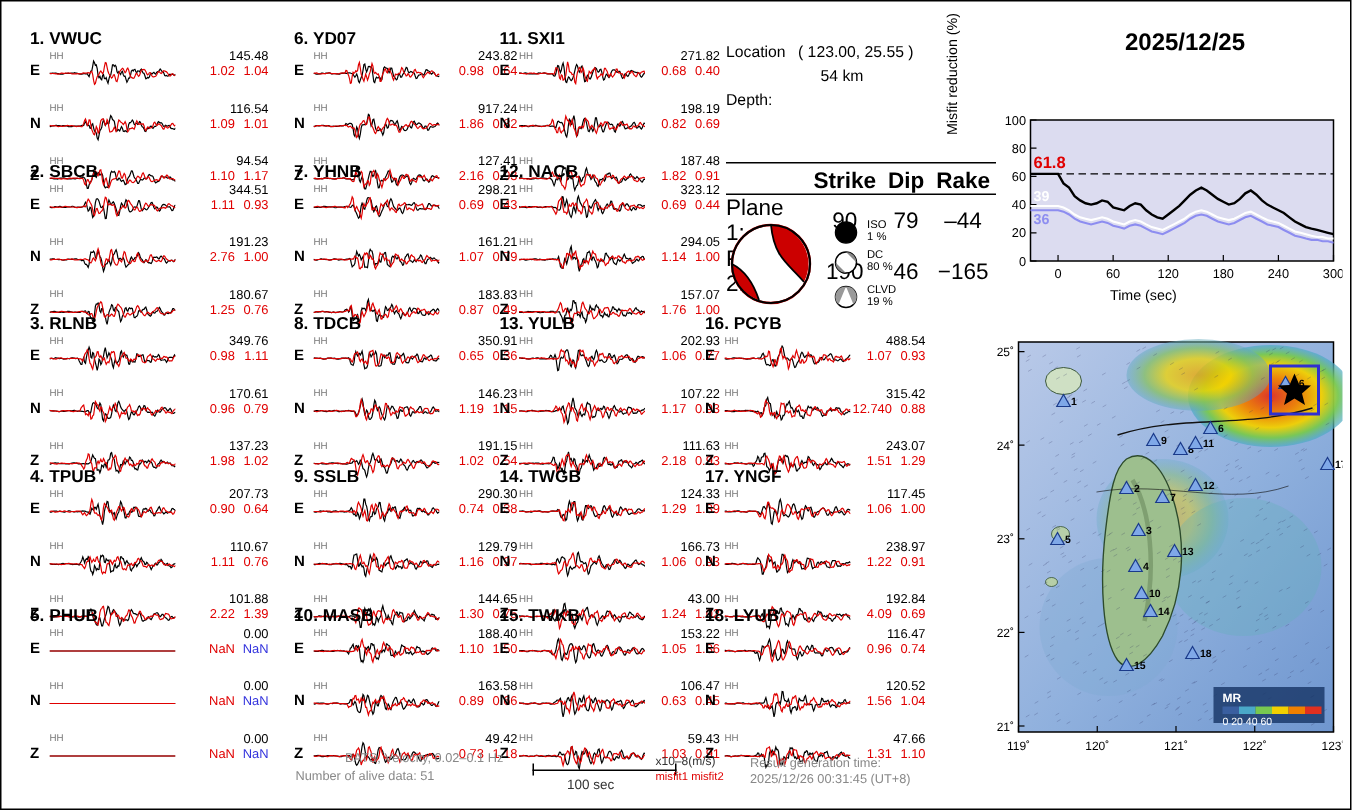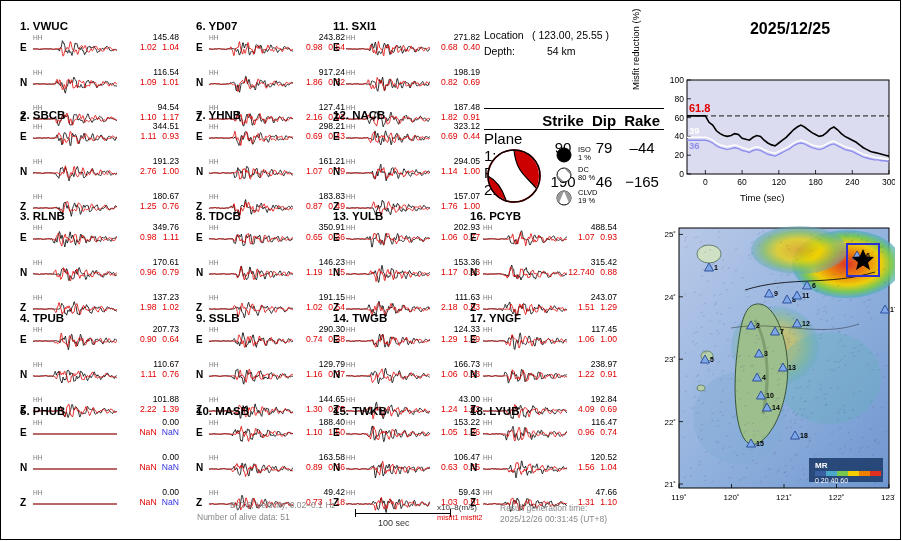--- a/index.html
+++ b/index.html
@@ -537,21 +537,21 @@
         </span>
       </div>
       <div class="trace-row">
         <span class="comp">N</span>
         <span class="hh">HH</span>
         <svg class="wav" viewBox="0 0 84 34" preserveAspectRatio="none">
           <path d="M0.0,14.9 L0.6,15.0 L1.2,14.9 L1.8,14.9 L2.4,15.0 L3.0,15.1 L3.6,15.1 L4.2,15.2 L4.8,15.4 L5.4,15.4 L6.0,15.2 L6.6,15.0 L7.2,14.9 L7.8,14.7 L8.4,14.5 L9.0,14.6 L9.6,14.8 L10.2,14.9 L10.8,15.0 L11.4,15.2 L12.0,15.3 L12.6,15.2 L13.2,15.1 L13.8,15.1 L14.4,15.2 L15.0,15.1 L15.6,15.0 L16.2,15.1 L16.8,15.0 L17.4,14.8 L18.0,14.6 L18.6,14.7 L19.2,14.7 L19.8,14.7 L20.4,14.9 L21.0,15.3 L21.6,15.4 L22.2,15.4 L22.8,15.4 L23.4,15.3 L24.0,15.1 L24.6,14.8 L25.2,14.8 L25.8,14.6 L26.4,13.8 L27.0,13.1 L27.6,14.1 L28.2,14.3 L28.8,12.2 L29.4,11.7 L30.0,14.4 L30.6,16.5 L31.2,17.1 L31.8,19.9 L32.4,23.5 L33.0,22.4 L33.6,17.8 L34.2,14.8 L34.8,12.9 L35.4,9.0 L36.0,6.3 L36.6,8.9 L37.2,12.8 L37.8,13.9 L38.4,14.8 L39.0,17.6 L39.6,18.7 L40.2,16.5 L40.8,15.6 L41.4,17.7 L42.0,18.7 L42.6,17.3 L43.2,17.0 L43.8,17.6 L44.4,15.3 L45.0,11.0 L45.6,9.4 L46.2,10.2 L46.8,10.2 L47.4,10.9 L48.0,14.7 L48.6,18.7 L49.2,19.4 L49.8,18.7 L50.4,19.0 L51.0,18.2 L51.6,15.4 L52.2,13.6 L52.8,14.4 L53.4,14.8 L54.0,13.6 L54.6,13.2 L55.2,14.1 L55.8,13.5 L56.4,11.8 L57.0,12.2 L57.6,14.4 L58.2,15.8 L58.8,16.4 L59.4,18.3 L60.0,19.8 L60.6,18.5 L61.2,16.1 L61.8,14.9 L62.4,14.0 L63.0,12.2 L63.6,11.4 L64.2,12.9 L64.8,14.3 L65.4,14.3 L66.0,14.6 L66.6,15.7 L67.2,15.8 L67.8,15.0 L68.4,15.2 L69.0,16.6 L69.6,17.1 L70.2,16.5 L70.8,16.5 L71.4,16.4 L72.0,14.9 L72.6,12.9 L73.2,12.4 L73.8,12.8 L74.4,12.8 L75.0,13.3 L75.6,15.2 L76.2,16.6 L76.8,16.6 L77.4,16.3 L78.0,16.6 L78.6,16.2 L79.2,15.1 L79.8,14.7 L80.4,15.3 L81.0,15.3 L81.6,14.6 L82.2,14.3 L82.8,14.4 L83.4,13.8 L84.0,13.1" fill="none" stroke="#000000" stroke-width="0.8" transform="translate(0,2)"></path>
           <path d="M0.0,15.0 L0.6,15.1 L1.2,14.9 L1.8,15.0 L2.4,15.1 L3.0,15.2 L3.6,15.2 L4.2,15.4 L4.8,15.3 L5.4,14.9 L6.0,14.8 L6.6,14.7 L7.2,14.7 L7.8,14.7 L8.4,15.0 L9.0,15.1 L9.6,14.9 L10.2,14.9 L10.8,15.1 L11.4,15.1 L12.0,15.2 L12.6,15.4 L13.2,15.4 L13.8,15.1 L14.4,14.8 L15.0,14.8 L15.6,14.7 L16.2,14.7 L16.8,14.9 L17.4,15.0 L18.0,15.0 L18.6,14.9 L19.2,15.0 L19.8,15.1 L20.4,15.2 L21.0,15.3 L21.6,15.4 L22.2,15.2 L22.8,14.8 L23.4,14.0 L24.0,13.1 L24.6,11.7 L25.2,12.4 L25.8,14.8 L26.4,14.6 L27.0,12.9 L27.6,14.1 L28.2,16.2 L28.8,16.8 L29.4,19.1 L30.0,22.5 L30.6,21.0 L31.2,15.8 L31.8,12.9 L32.4,11.7 L33.0,9.6 L33.6,10.0 L34.2,13.7 L34.8,14.8 L35.4,12.7 L36.0,12.9 L36.6,15.2 L37.2,16.1 L37.8,17.6 L38.4,21.2 L39.0,21.7 L39.6,17.6 L40.2,14.3 L40.8,13.1 L41.4,11.2 L42.0,10.4 L42.6,12.9 L43.2,14.8 L43.8,13.4 L44.4,12.7 L45.0,14.3 L45.6,15.3 L46.2,16.1 L46.8,18.9 L47.4,20.8 L48.0,18.5 L48.6,15.5 L49.2,14.3 L49.8,12.9 L50.4,11.4 L51.0,12.6 L51.6,14.6 L52.2,14.0 L52.8,12.9 L53.4,13.8 L54.0,14.8 L54.6,15.2 L55.2,17.1 L55.8,19.4 L56.4,18.7 L57.0,16.3 L57.6,15.0 L58.2,14.1 L58.8,12.6 L59.4,12.7 L60.0,14.3 L60.6,14.5 L61.2,13.4 L61.8,13.5 L62.4,14.5 L63.0,14.7 L63.6,15.8 L64.2,17.9 L64.8,18.4 L65.4,16.8 L66.0,15.5 L66.6,14.8 L67.2,13.6 L67.8,13.0 L68.4,14.1 L69.0,14.7 L69.6,13.9 L70.2,13.6 L70.8,14.2 L71.4,14.5 L72.0,15.0 L72.6,16.7 L73.2,17.8 L73.8,17.0 L74.4,15.8 L75.0,15.3 L75.6,14.4 L76.2,13.5 L76.8,14.0 L77.4,14.8 L78.0,14.3 L78.6,13.7 L79.2,14.1 L79.8,14.4 L80.4,14.6 L81.0,15.7 L81.6,17.1 L82.2,16.9 L82.8,16.0 L83.4,15.6 L84.0,14.9" fill="none" stroke="#e00000" stroke-width="0.8" transform="translate(0,2)"></path>
         </svg>
         <span class="amp">
-          <span class="v">153.36</span>
+          <span class="v">107.22</span>
           <span class="m"><span class="">1.17</span> <span class="">0.93</span></span>
         </span>
       </div>
       <div class="trace-row">
         <span class="comp">Z</span>
         <span class="hh">HH</span>
         <svg class="wav" viewBox="0 0 84 34" preserveAspectRatio="none">
           <path d="M0.0,14.9 L0.6,15.0 L1.2,14.9 L1.8,14.9 L2.4,15.0 L3.0,14.9 L3.6,15.1 L4.2,15.4 L4.8,15.4 L5.4,15.4 L6.0,15.4 L6.6,15.2 L7.2,14.9 L7.8,14.9 L8.4,14.9 L9.0,14.8 L9.6,14.8 L10.2,15.0 L10.8,14.8 L11.4,14.7 L12.0,14.7 L12.6,14.7 L13.2,14.7 L13.8,15.0 L14.4,15.3 L15.0,15.3 L15.6,15.4 L16.2,15.4 L16.8,15.2 L17.4,15.0 L18.0,15.1 L18.6,15.1 L19.2,15.0 L19.8,15.2 L20.4,15.1 L21.0,14.8 L21.6,14.0 L22.2,12.9 L22.8,10.8 L23.4,11.0 L24.0,14.0 L24.6,14.9 L25.2,15.8 L25.8,18.5 L26.4,17.6 L27.0,15.1 L27.6,17.1 L28.2,19.0 L28.8,18.4 L29.4,20.9 L30.0,22.6 L30.6,18.3 L31.2,14.6 L31.8,13.3 L32.4,9.4 L33.0,7.2 L33.6,10.5 L34.2,12.3 L34.8,11.7 L35.4,13.8 L36.0,14.6 L36.6,11.7 L37.2,12.2 L37.8,15.5 L38.4,16.4 L39.0,18.4 L39.6,22.4 L40.2,22.0 L40.8,18.8 L41.4,18.0 L42.0,15.9 L42.6,12.4 L43.2,12.9 L43.8,14.7 L44.4,13.5 L45.0,13.1 L45.6,13.9 L46.2,11.4 L46.8,9.4 L47.4,11.2 L48.0,12.6 L48.6,13.5 L49.2,17.0 L49.8,19.4 L50.4,18.3 L51.0,17.9 L51.6,18.0 L52.2,16.0 L52.8,15.2 L53.4,17.0 L54.0,17.0 L54.6,15.8 L55.2,16.0 L55.8,14.6 L56.4,11.5 L57.0,10.9 L57.6,11.7 L58.2,11.5 L58.8,12.9 L59.4,15.6 L60.0,15.8 L60.6,15.3 L61.2,16.1 L61.8,15.8 L62.4,15.0 L63.0,16.5 L63.6,17.9 L64.2,17.5 L64.8,17.6 L65.4,17.5 L66.0,15.2 L66.6,13.4 L67.2,13.4 L67.8,12.8 L68.4,12.5 L69.0,14.0 L69.6,14.6 L70.2,13.8 L70.8,13.9 L71.4,14.3 L72.0,13.6 L72.6,14.2 L73.2,16.1 L73.8,16.7 L74.4,17.0 L75.0,17.9 L75.6,17.2 L76.2,15.5 L76.8,15.2 L77.4,15.0 L78.0,14.2 L78.6,14.6 L79.2,15.3 L79.8,14.5 L80.4,13.8 L81.0,13.8 L81.6,13.1 L82.2,12.7 L82.8,13.9 L83.4,15.0 L84.0,15.3" fill="none" stroke="#000000" stroke-width="0.8" transform="translate(0,2)"></path>
           <path d="M0.0,15.2 L0.6,15.4 L1.2,15.3 L1.8,15.0 L2.4,14.9 L3.0,14.9 L3.6,14.8 L4.2,14.8 L4.8,14.9 L5.4,14.9 L6.0,14.7 L6.6,14.6 L7.2,14.7 L7.8,14.9 L8.4,14.9 L9.0,15.1 L9.6,15.3 L10.2,15.2 L10.8,15.0 L11.4,15.1 L12.0,15.2 L12.6,15.3 L13.2,15.3 L13.8,15.3 L14.4,15.2 L15.0,14.9 L15.6,14.8 L16.2,14.9 L16.8,15.0 L17.4,14.9 L18.0,14.9 L18.6,14.8 L19.2,14.7 L19.8,14.6 L20.4,14.7 L21.0,14.9 L21.6,15.4 L22.2,15.5 L22.8,16.2 L23.4,16.4 L24.0,15.2 L24.6,15.9 L25.2,19.7 L25.8,22.0 L26.4,20.2 L27.0,18.1 L27.6,17.0 L28.2,14.5 L28.8,12.2 L29.4,13.8 L30.0,16.3 L30.6,14.4 L31.2,10.6 L31.8,9.4 L32.4,9.5 L33.0,8.9 L33.6,10.7 L34.2,15.2 L34.8,17.0 L35.4,14.9 L36.0,13.9 L36.6,15.6 L37.2,16.8 L37.8,17.5 L38.4,20.1 L39.0,22.0 L39.6,19.5 L40.2,15.8 L40.8,15.1 L41.4,15.7 L42.0,15.1 L42.6,14.9 L43.2,15.7 L43.8,14.4 L44.4,10.8 L45.0,9.3 L45.6,11.1 L46.2,12.6 L46.8,13.1 L47.4,14.5 L48.0,15.6 L48.6,14.3 L49.2,13.1 L49.8,14.9 L50.4,17.6 L51.0,18.4 L51.6,18.4 L52.2,18.7 L52.8,17.6 L53.4,15.3 L54.0,14.8 L54.6,16.3 L55.2,16.7 L55.8,15.4 L56.4,14.4 L57.0,13.7 L57.6,12.0 L58.2,11.1 L58.8,12.6 L59.4,14.4 L60.0,14.4 L60.6,13.7 L61.2,14.0 L61.8,14.2 L62.4,14.0 L63.0,15.1 L63.6,17.4 L64.2,18.1 L64.8,17.0 L65.4,16.3 L66.0,16.3 L66.6,15.7 L67.2,15.4 L67.8,16.3 L68.4,16.8 L69.0,15.4 L69.6,13.7 L70.2,13.2 L70.8,13.2 L71.4,13.0 L72.0,13.6 L72.6,14.7 L73.2,14.6 L73.8,13.5 L74.4,13.4 L75.0,14.4 L75.6,15.1 L76.2,15.6 L76.8,16.6 L77.4,17.1 L78.0,16.2 L78.6,15.3 L79.2,15.6 L79.8,16.2 L80.4,16.1 L81.0,16.0 L81.6,16.0 L82.2,15.1 L82.8,13.7 L83.4,13.4 L84.0,14.1" fill="none" stroke="#e00000" stroke-width="0.8" transform="translate(0,2)"></path>
         </svg>
@@ -757,21 +757,21 @@
       </div>
     </div>
   </div>
 
 <div class="abs" style="left:484px;top:20px;width:170px;">
   <div style="margin-top:9px;position:relative;height:16px;text-align:center;">
     <span class="bfs-lab abs" style="left:0;top:0;">Location</span>
     <span class="bfs-val abs" style="left:48px;top:0;">( 123.00, 25.55 )</span>
   </div>
   <div style="position:relative;height:16px;">
-    <span class="bfs-lab abs" style="left:0;top:0;">Depth:</span>
+    <span class="bfs-lab abs" style="left:0;top:16px;">Depth:</span>
     <span class="bfs-val abs" style="left:63px;top:0;">54 km</span>
   </div>
 </div>
 
 <div class="abs" style="left:484px;top:112px;width:180px;">
   <table class="tbl" style="width:180px;">
     <thead>
       <tr>
         <th style="width:54px;"></th>
         <th>Strike</th>

